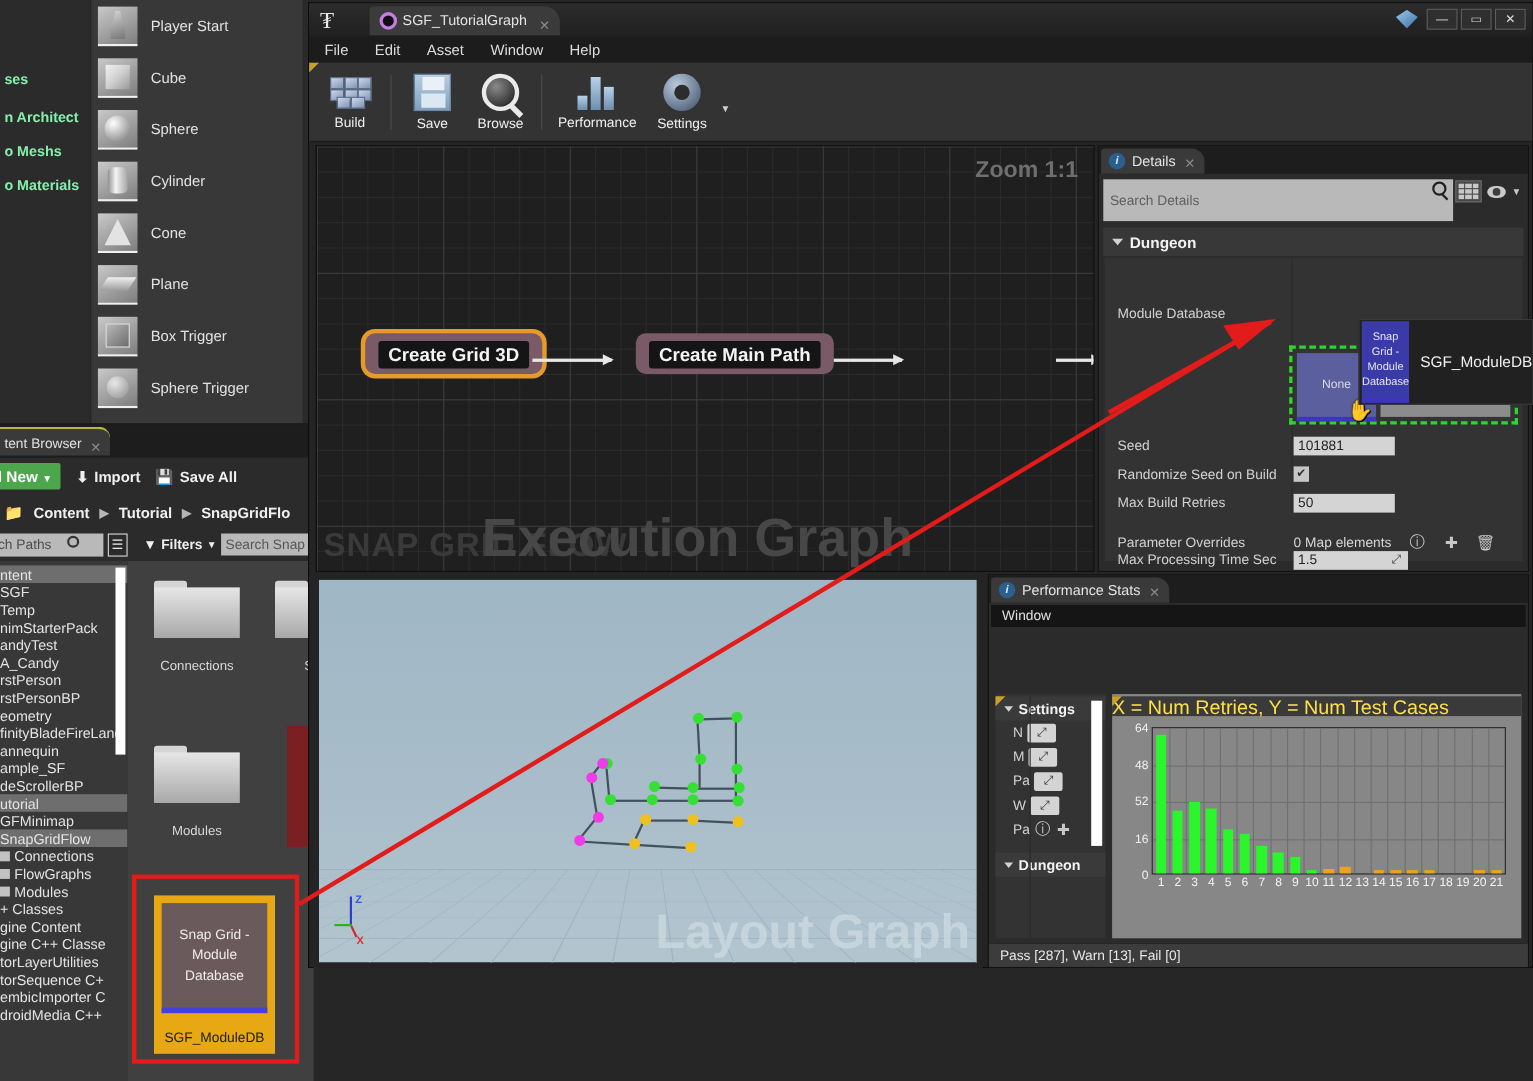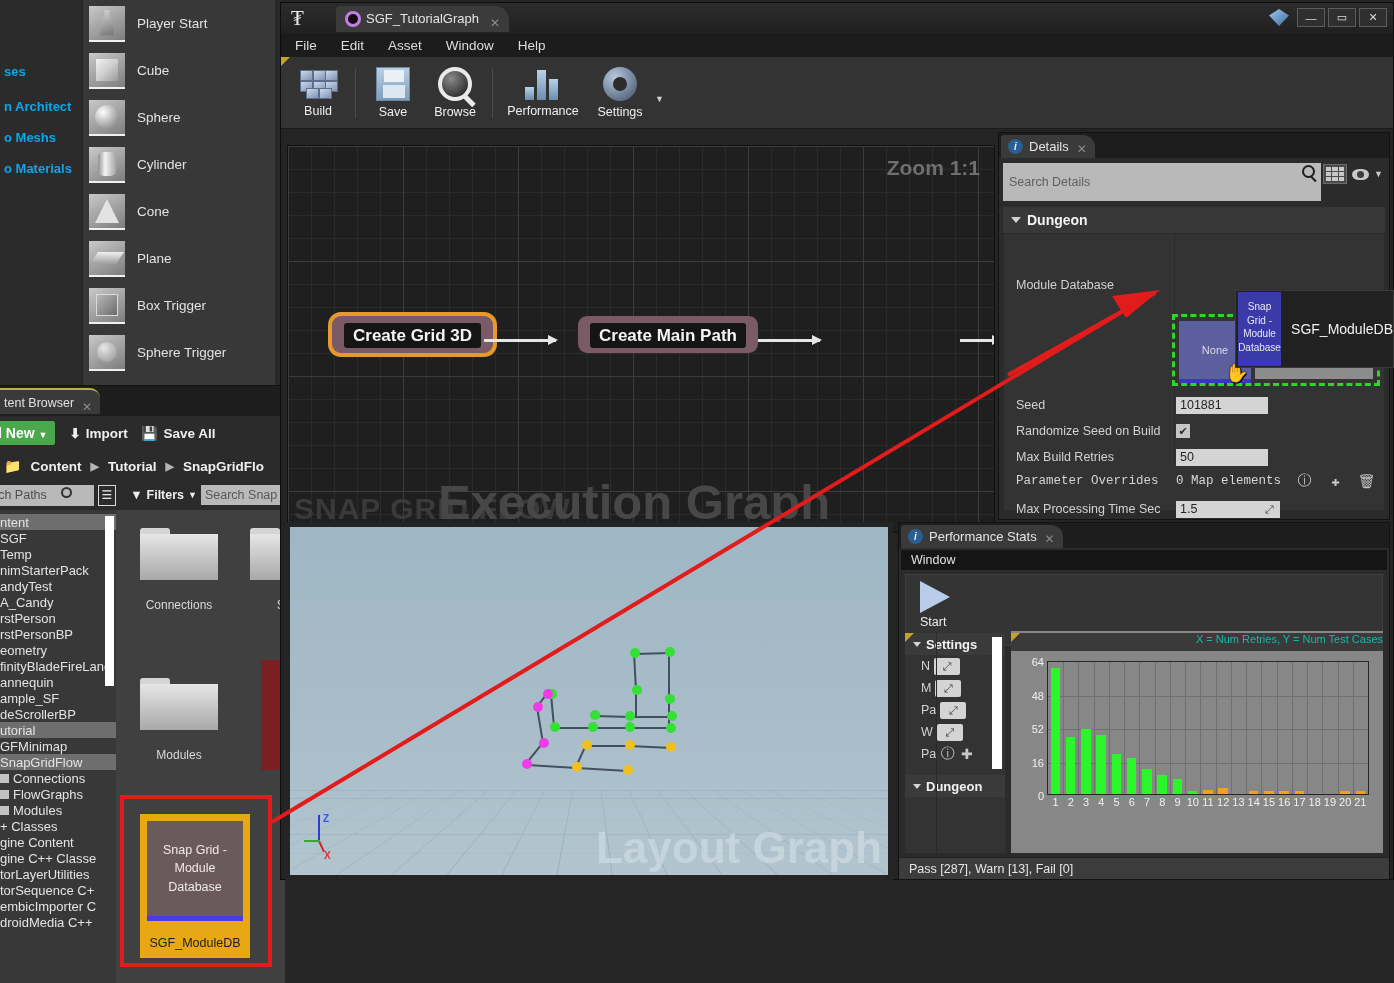--- a/index.html
+++ b/index.html
@@ -3,21 +3,21 @@
 <meta charset="utf-8">
 <style>
   * { box-sizing: border-box; margin:0; padding:0; }
   html,body { width:1394px; height:983px; overflow:hidden; background:#1b1b1b;
     font-family:"Liberation Sans", sans-serif; }
   #root { position:relative; width:1394px; height:983px; }
 
   
   .bg-editor { position:absolute; inset:0; background:#262626; }
   .bg-left-panel { position:absolute; left:0; top:0; width:82px; height:385px; background:#2b2b2b; }
-  .bg-left-panel .cat { color:#0ea5e9; font-size:13px; font-weight:bold; padding:6px 4px; white-space:nowrap; }
+  .bg-left-panel .cat { color:#86efac; font-size:13px; font-weight:bold; padding:6px 4px; white-space:nowrap; }
   .place-list { position:absolute; left:82px; top:0; width:198px; height:385px; background:#383838;
     border-left:1px solid #222; overflow:hidden; }
   .place-row { display:flex; align-items:center; height:47px; padding-left:6px; }
   .place-thumb { width:36px; height:36px; background:linear-gradient(150deg,#c9c9c9,#7d7d7d);
     border-bottom:2px solid #f0f0f0; position:relative; flex:none; }
   .place-label { color:#e2e2e2; font-size:13.5px; margin-left:12px; white-space:nowrap; }
   .shape { position:absolute; left:50%; top:50%; transform:translate(-50%,-50%); }
   .sh-cube { width:22px; height:22px; background:linear-gradient(135deg,#f2f2f2 0%,#cfcfcf 50%,#9a9a9a 100%); }
   .sh-sphere { width:24px; height:24px; border-radius:50%;
     background:radial-gradient(circle at 33% 30%, #ffffff, #bcbcbc 45%, #6f6f6f 100%); }
@@ -118,21 +118,21 @@
     background:#eaeaea;transform:rotate(45deg);}
   .icon-perf { width:36px;height:32px;display:flex;align-items:flex-end;gap:3px; }
   .icon-perf i { display:block;width:9px;background:linear-gradient(180deg,#b8d2ea,#6d8dae); }
   .icon-gear { width:34px;height:34px;border-radius:50%;
     background:radial-gradient(circle at 35% 30%,#b8c9de,#3c4e66); position:relative; }
   .icon-gear:after { content:"";position:absolute;left:10px;top:10px;width:14px;height:14px;
     border-radius:50%;background:#2c2c2c; }
   .tb-caret { color:#cfcfcf; font-size:9px; margin-left:2px; margin-top:12px; }
 
   
-  .graph { position:absolute; left:6px; top:142px; width:708px; height:388px; background:#1f1f1f;
+  .graph { position:absolute; left:6px; top:129px; width:708px; height:388px; background:#1f1f1f;
     overflow:hidden; border:1px solid #101010; }
   .graph .grid-s, .graph .grid-l { position:absolute; inset:0; }
   .graph .grid-s { background-image:linear-gradient(#2b2b2b 1px,transparent 1px),
                     linear-gradient(90deg,#2b2b2b 1px,transparent 1px); background-size:23px 23px; }
   .graph .grid-l { background-image:linear-gradient(#3c3c3c 1px,transparent 1px),
                     linear-gradient(90deg,#3c3c3c 1px,transparent 1px); background-size:115px 115px; }
   .zoom-lab { position:absolute; right:14px; top:10px; color:#6f6f6f; font-size:21px; font-weight:bold; }
   .wm1 { position:absolute; left:6px; bottom:6px; color:#3a3a3a; font-size:30px; font-weight:bold;
     letter-spacing:1px; }
   .wm2 { position:absolute; left:150px; bottom:2px; color:#474747; font-size:49px; font-weight:bold; }
@@ -251,21 +251,21 @@
     color:#f2f2f2; font-size:13px; font-weight:bold; }
   .ps-row { height:22px; display:flex; align-items:center; padding-left:16px; gap:4px; }
   .ps-row .l { color:#d2d2d2; font-size:12.5px; }
   .ps-spin { width:26px; height:17px; background:#d4d4d4; border-radius:2px; color:#3a3a3a;
     font-size:11px; display:flex; align-items:center; justify-content:center; }
   .ps-scroll { position:absolute; right:3px; top:4px; width:10px; height:132px; background:#fff; }
   .ps-vline { position:absolute; left:31px; top:0; bottom:0; width:1px; background:#2a2a2a; }
   .chart-wrap { flex:1; background:#878787; position:relative; border-top:2px solid transparent; }
   .chart-wrap:before { content:""; position:absolute; left:0; top:0; border-left:9px solid #c8a12c;
     border-bottom:9px solid transparent; z-index:3; }
-  .chart-title { height:18px; text-align:right; color:#14b8a6; font-size:11px; background:#3a3a3a; }
+  .chart-title { height:18px; text-align:left; color:#fde047; font-size:18px; background:#3a3a3a; }
   .plot { position:absolute; left:36px; right:14px; top:28px; height:134px; border:1px solid #262626;
     background:#878787; }
   .plot .gl { position:absolute; top:0; bottom:0; width:1px; background:#6f6f6f; }
   .plot .hl { position:absolute; left:0; right:0; height:1px; background:#6f6f6f; }
   .bar { position:absolute; bottom:0; }
   .ytick { position:absolute; right:100%; margin-right:4px; color:#f0f0f0; font-size:11px;
     transform:translateY(-50%); white-space:nowrap; }
   .xtick { position:absolute; top:100%; margin-top:2px; color:#f2f2f2; font-size:11px;
     transform:translateX(-50%); }
   .perf-status { position:absolute; left:0; right:0; bottom:0; height:22px; background:#3c3c3c;
@@ -747,21 +747,21 @@
           <div class="chk pfield">✔</div>
         </div>
 
         <div class="prow" style="top:212px;">
           <div class="plabel">Max Build Retries</div>
           <div class="txtbox pfield" style="width:92px">
             <span>50</span>
           </div>
         </div>
 
-        <div class="prow" style="top:236px;font-family:Liberation Mono, monospace;">
+        <div class="prow" style="top:248px;">
           <div class="plabel">Parameter Overrides</div>
           <div class="pfield" style="display:flex;align-items:center;gap:16px">
             <span class="maptxt">0 Map elements</span>
             <span class="mini-ico">ⓘ</span>
             <span class="mini-ico">✚</span>
             <span class="mini-ico">🗑</span>
           </div>
         </div>
 
         <div class="prow" style="top:264px;">
@@ -784,24 +784,20 @@
 
     <div class="perf">
       <div class="pnl-tabstrip">
         <div class="pnl-tab">
           <span class="ci">i</span>
           <span>Performance Stats</span>
           <span class="x">✕</span>
         </div>
       </div>
       <div class="perf-menu">Window</div>
-      <div class="perf-tb">
-        <div class="play-tri"></div>
-        <div class="perf-lab">Start</div>
-      </div>
 
       <div class="perf-body">
         <div class="perf-settings">
           <div class="ps-vline"></div>
           <div class="ps-hdr">
             <i style="width:0;height:0;border-left:4px solid transparent;border-right:4px solid transparent;border-top:5px solid #d2d2d2;margin-right:5px"></i>
             <span>Settings</span>
           </div>
           <div class="ps-row">
             <span class="l">N</span>

